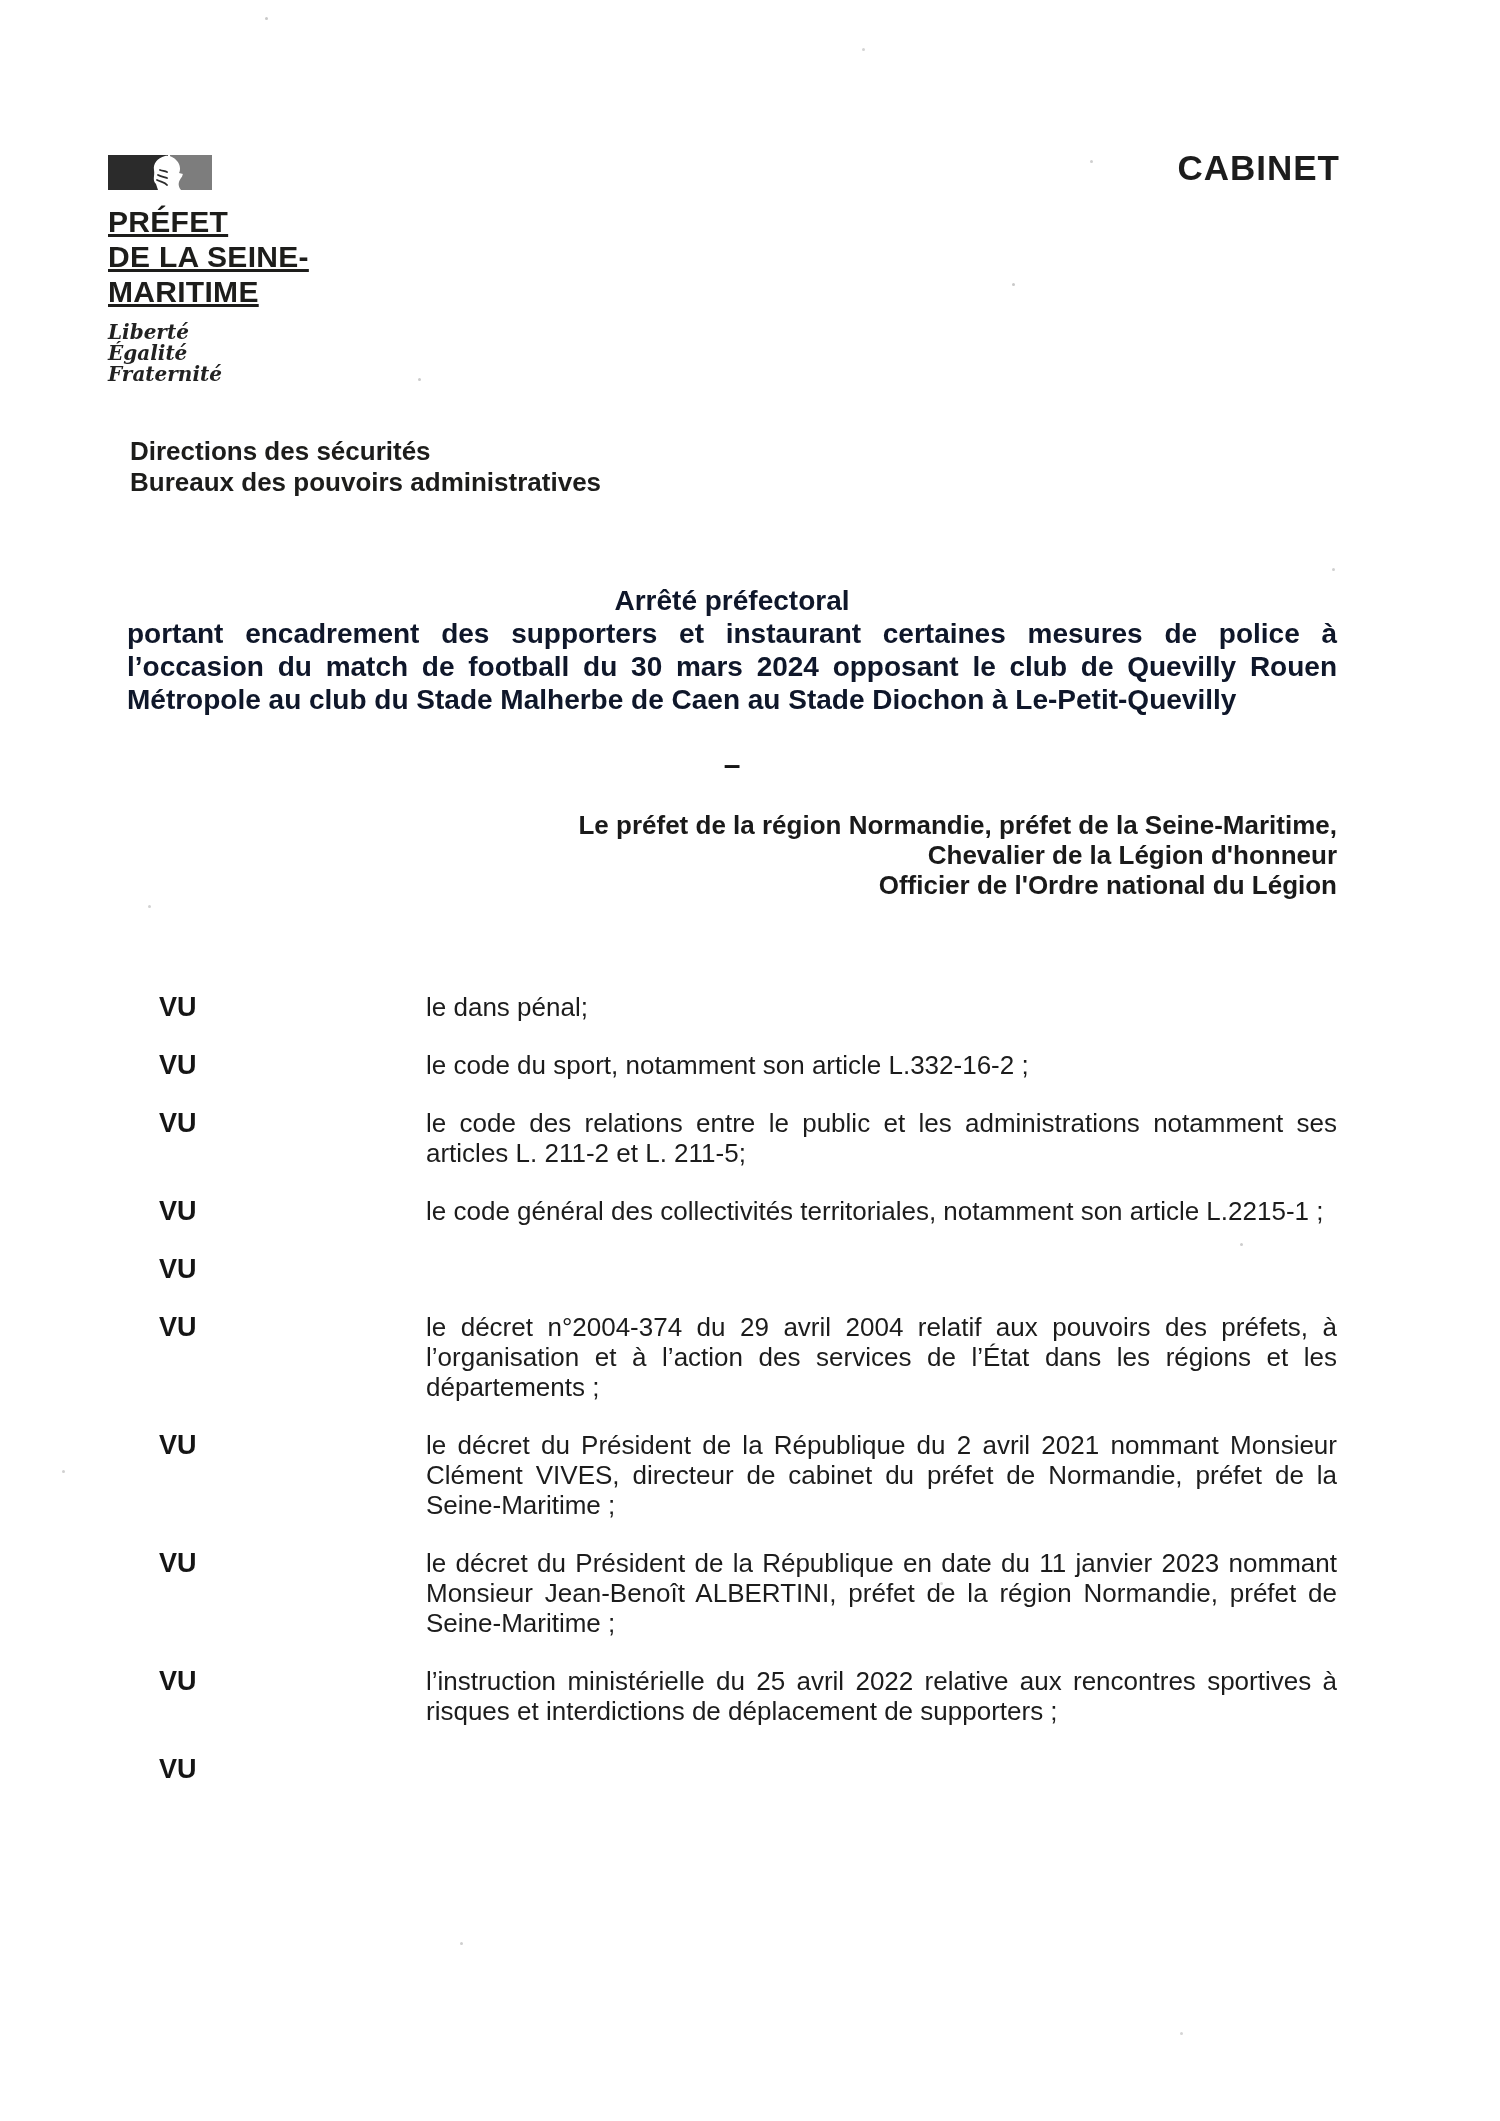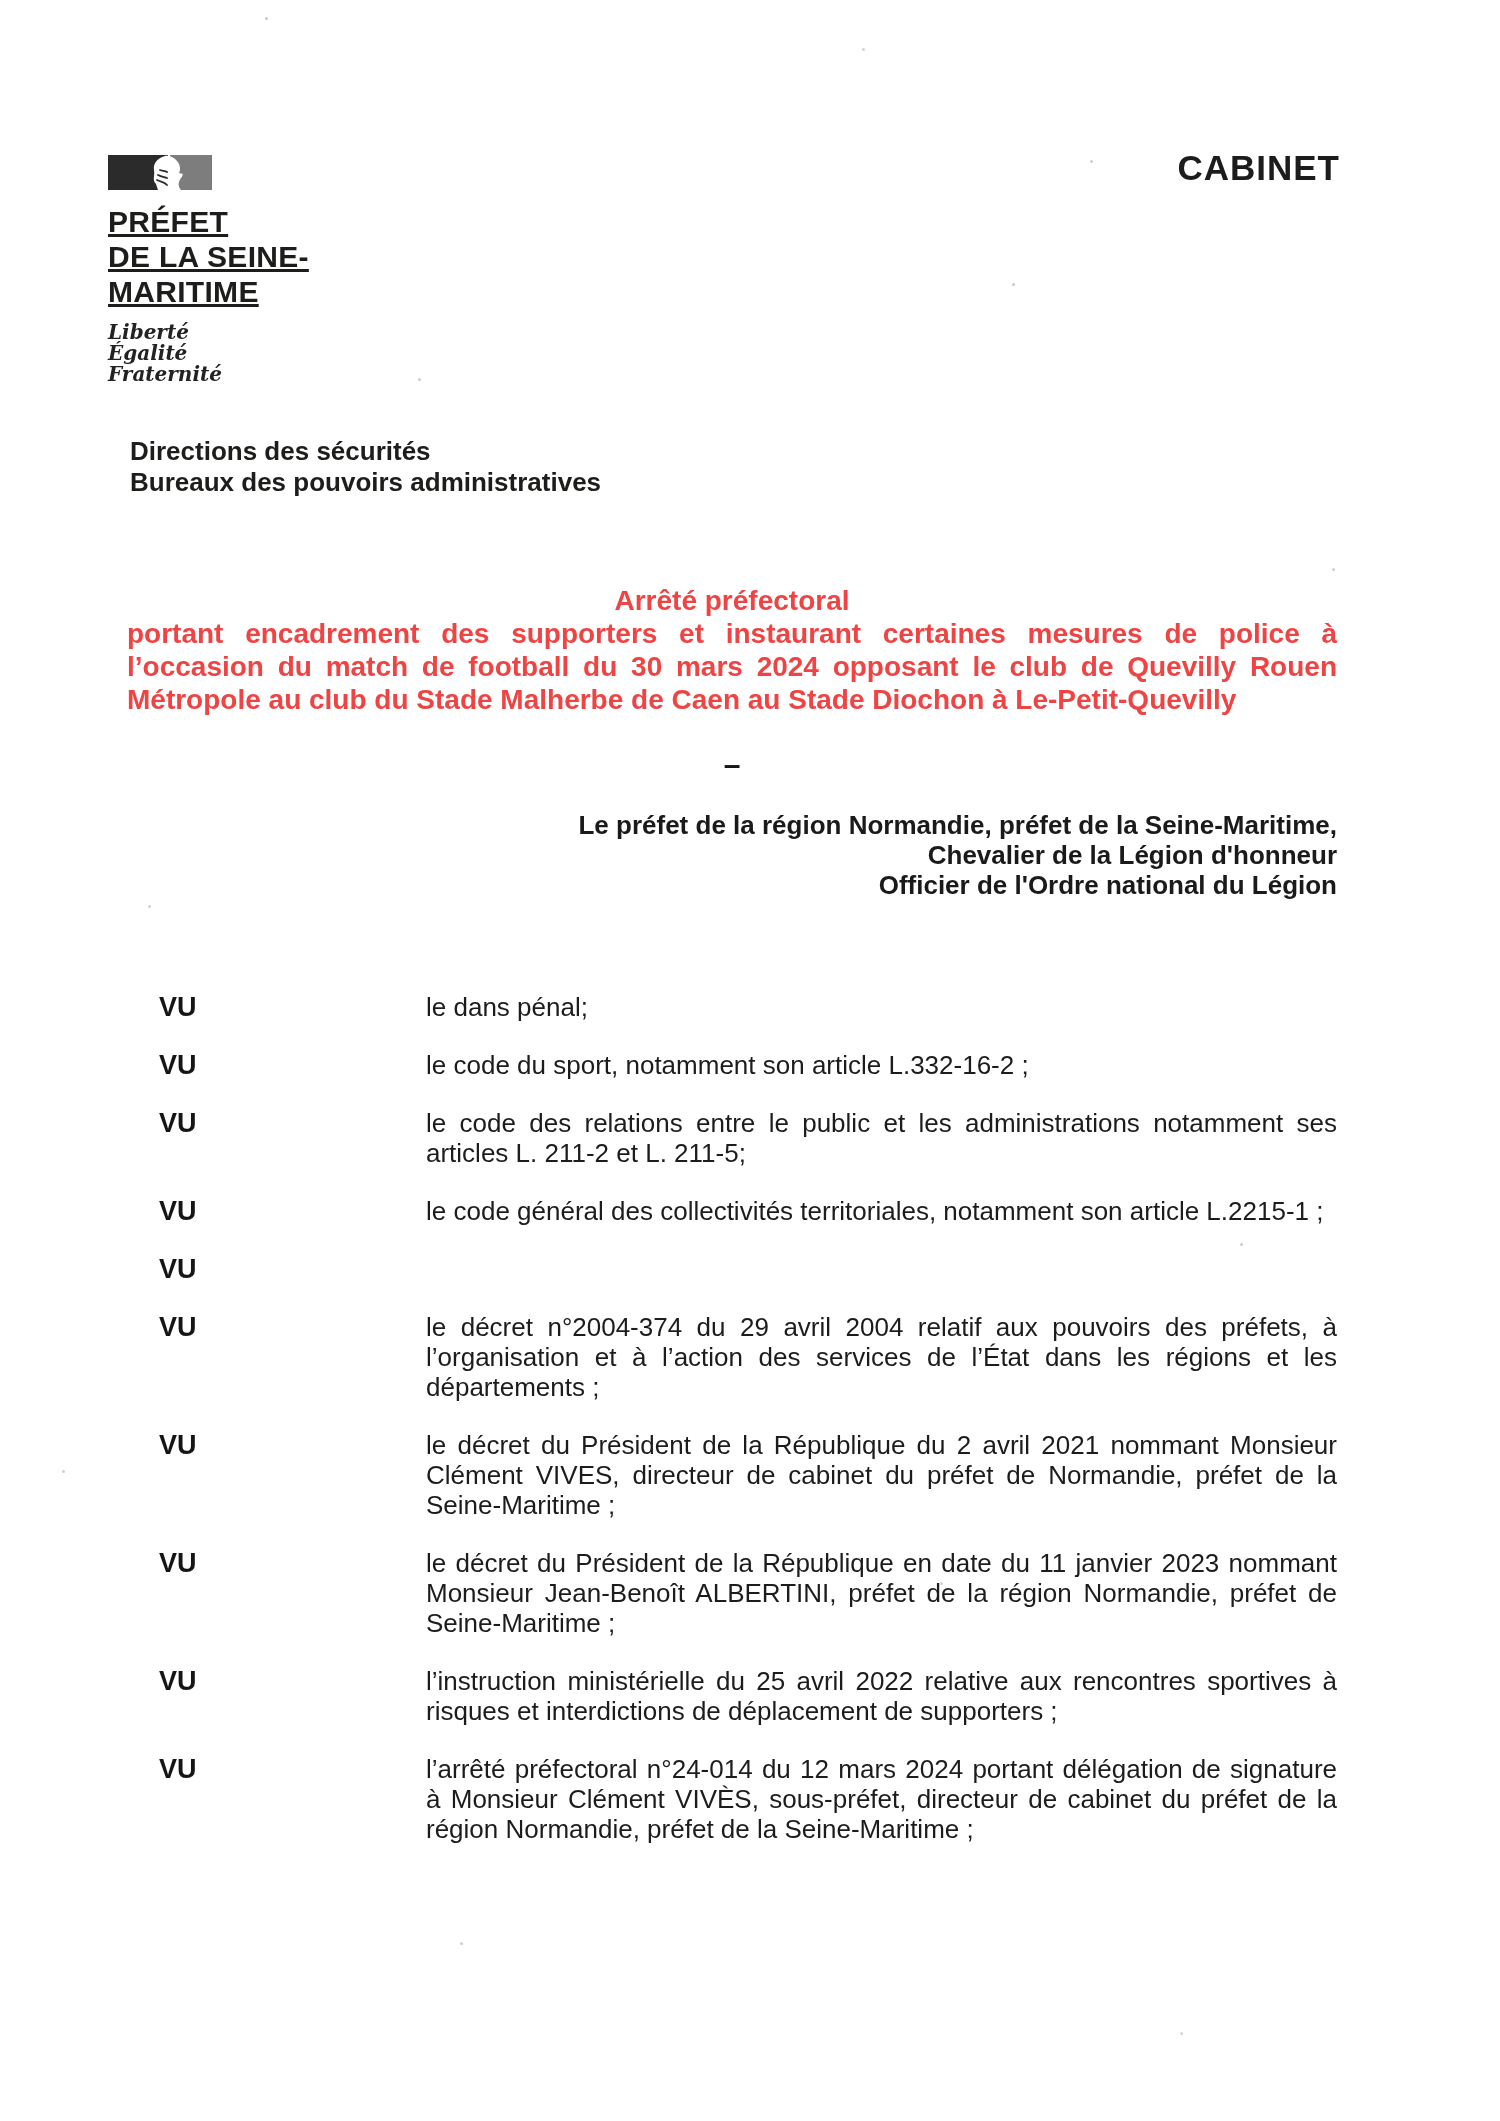--- a/index.html
+++ b/index.html
@@ -37,21 +37,21 @@
 
   .service {
     position:absolute; left:130px; top:436px;
     font-weight:700; font-size:26px; line-height:31px; color:#1d1d1b;
   }
   .service span { display:block; }
 
   
   .doc-title {
     position:absolute; left:127px; top:584px; width:1210px;
-    font-weight:700; font-size:28px; line-height:33px; color:#ef4444;
+    font-weight:700; font-size:28px; line-height:33px; color:#0f172a;
   }
   .doc-title-heading { text-align:center; }
   .doc-title-body { text-align:justify; }
 
   .separator {
     position:absolute; left:127px; top:748px; width:1210px;
     text-align:center; font-weight:700; font-size:30px; color:#161616;
   }
 
   .authority {
@@ -167,17 +167,16 @@
     <div class="visa-row">
       <div class="visa-label">VU</div>
       <div class="visa-text">le décret du Président de la République en date du 11 janvier 2023 nommant Monsieur Jean-Benoît ALBERTINI, préfet de la région Normandie, préfet de Seine-Maritime ;</div>
     </div>
     <div class="visa-row">
       <div class="visa-label">VU</div>
       <div class="visa-text">l’instruction ministérielle du 25 avril 2022 relative aux rencontres sportives à risques et interdictions de déplacement de supporters ;</div>
     </div>
     <div class="visa-row">
       <div class="visa-label">VU</div>
-      <div class="visa-text">l’arrêté préfectoral n°24-014 du 12 mars 2024 portant délégation de signature à Monsieur Clément VIVÈS, sous-préfet, directeur de cabinet du préfet de la région Normandie, préfet de la Seine-Maritime ;</div>
     </div>
   </div>
 
 </div>
 
 </body></html>

